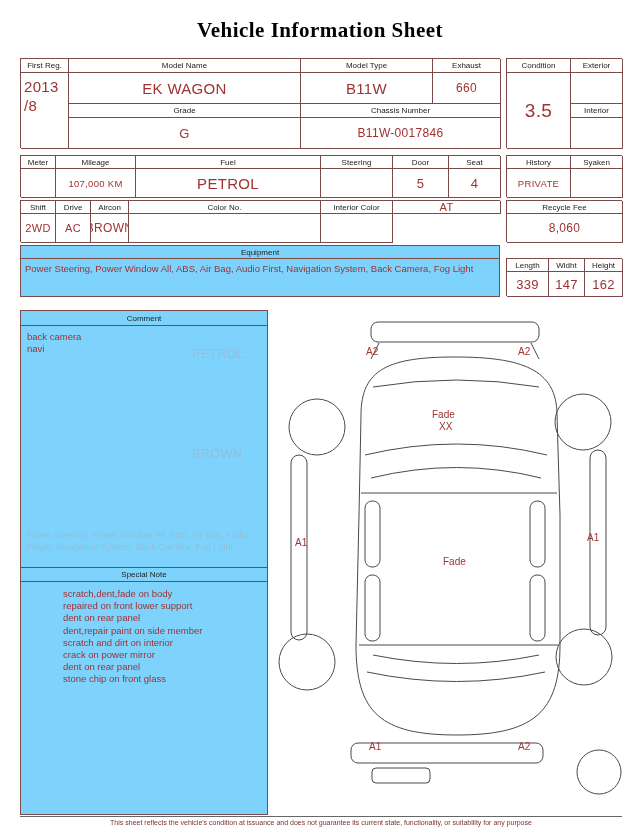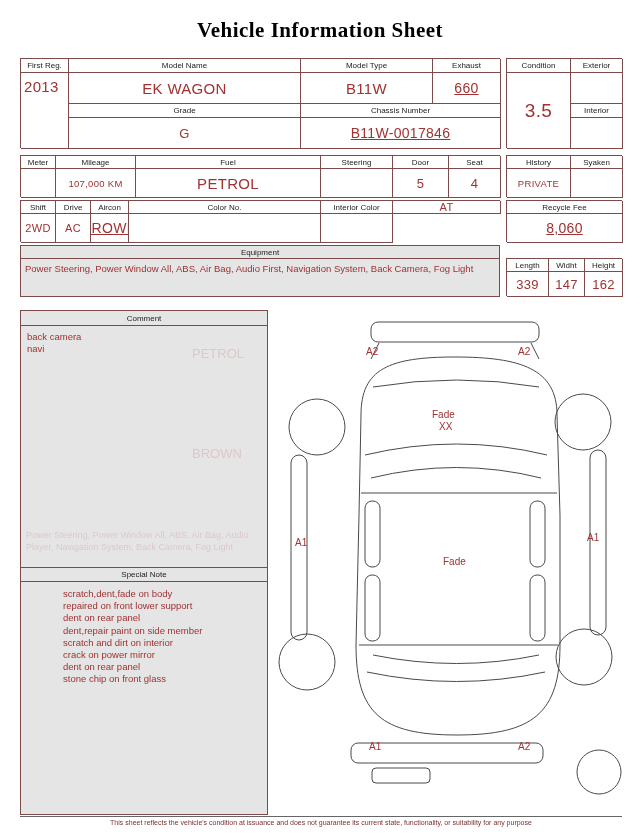--- a/index.html
+++ b/index.html
@@ -12,34 +12,34 @@
   .title {
     position: absolute; top: 18px; left: 0; width: 100%; text-align: center;
     font-family: "Liberation Serif", "DejaVu Serif", serif;
     font-size: 21px; font-weight: 600; color: #000; letter-spacing: .5px;
   }
   .band { position: absolute; display: grid; border-top: 1px solid var(--bd); border-left: 1px solid var(--bd); background:#fff; }
   .cell { border-right: 1px solid var(--bd); border-bottom: 1px solid var(--bd);
           display: flex; align-items: center; justify-content: center; overflow: hidden; }
   .lab { font-size: 8px; color: #222; }
   .val { color: var(--vl); letter-spacing: .3px; }
-  .v19 { font-size: 19px; } .v15 { font-size: 15px; } .v14 { font-size: 14px; text-decoration: underline; }
+  .v19 { font-size: 19px; } .v15 { font-size: 15px; } .v14 { font-size: 12px; }
   .v13 { font-size: 13px; } .v11 { font-size: 11px; } .v10 { font-size: 9.5px; }
-  .panel { position: absolute; border: 1px solid var(--bd); background:#e5e5e5; }
+  .panel { position: absolute; border: 1px solid var(--bd); background:#7dd3fc; }
   .panel-header { position: absolute; left: 0; right: 0; display:flex; align-items:center; justify-content:center; }
   .note-lines { position:absolute; color: var(--vl); font-size: 9.5px; line-height: 12.2px; }
   .eq-head { height: 13px; border-bottom: 1px solid var(--bd); display:flex; align-items:center; justify-content:center; }
   .eq-text { padding: 3px 4px; font-size: 9.5px; line-height: 13px; color: var(--vl); word-break: break-all; }
   .diagram { position: absolute; left: 277px; top: 315px; width: 356px; height: 490px; }
   .dlabel { position: absolute; font-size: 10px; color: var(--vl); white-space: nowrap; }
   .ghost { position: absolute; color: #c98d8d; opacity: .32; white-space: nowrap; }
   .footer { position: absolute; left: 20px; top: 816px; width: 602px;
             border-top: 1px solid #666; text-align: center; padding-top: 2px;
             font-size: 7px; color: #7a3030; }
-  .col { flex-direction: row; gap: 26px; }
+  .col { flex-direction: column; }
 </style>
 </head>
 <body>
 
 <div class="title">Vehicle Information Sheet</div>
 
 <div class="band" style="left:20px;top:58px;width:480px;height:90px;grid-template-columns:48px 232px 132px 68px;grid-template-rows:14px 31px 14px 31px;">
   <div class="cell lab" style="grid-column:1;grid-row:1;">First Reg.</div>
   <div class="cell lab" style="grid-column:2;grid-row:1;">Model Name</div>
   <div class="cell lab" style="grid-column:3;grid-row:1;">Model Type</div>

